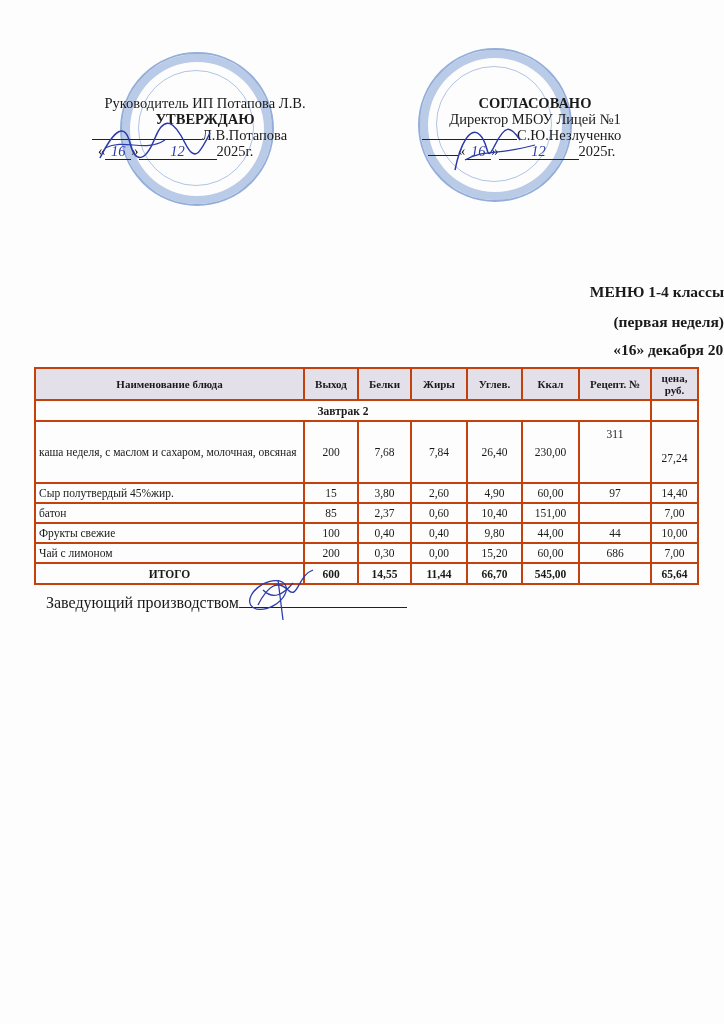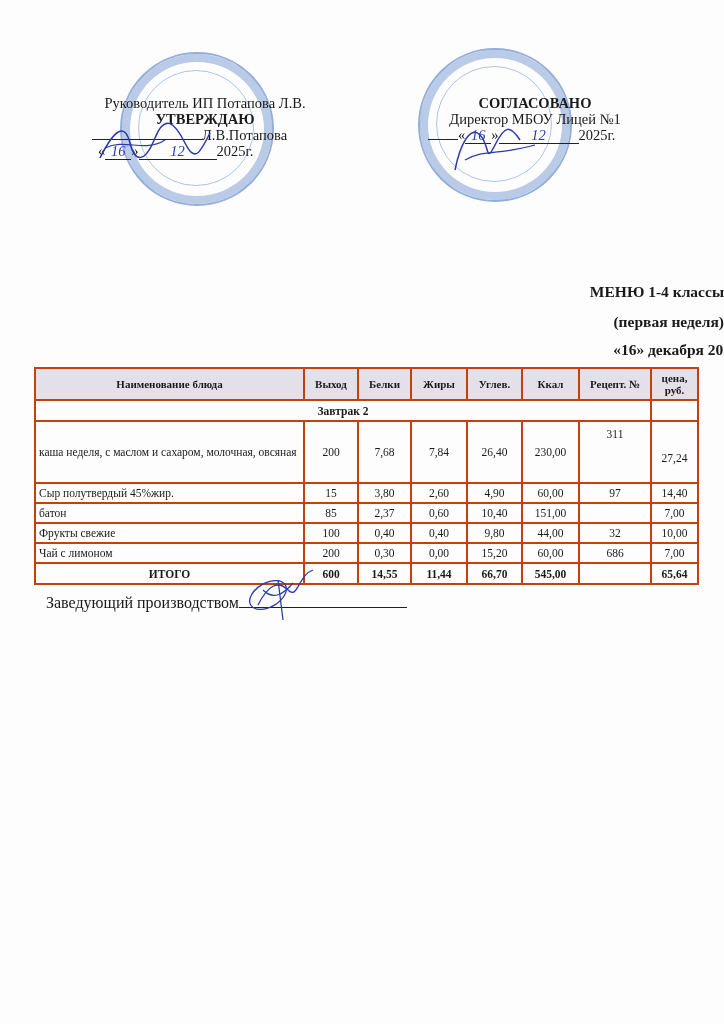--- a/index.html
+++ b/index.html
@@ -47,20 +47,23 @@
   </div>
 </div>
 <svg class="sig" style="left:95px;top:118px;" width="120" height="50" viewBox="0 0 120 50">
   <path d="M5 40 C20 10, 30 5, 35 25 S 50 45, 60 20 S 80 5, 90 25 S 105 35, 115 15" fill="none" stroke="#2b3aa8" stroke-width="1.5"></path>
   <path d="M10 30 C 30 20, 50 35, 70 22" fill="none" stroke="#2b3aa8" stroke-width="1.2"></path>
 </svg>
 
 <div class="abs approve" style="left:400px;top:95px;width:270px;">
   <div style="font-weight:bold;">СОГЛАСОВАНО</div>
   <div>Директор МБОУ Лицей №1</div>
+  <div style="text-align:left;padding-left:22px;">
+    <span class="line" style="width:95px;"></span><span>С.Ю.Незлученко</span>
+  </div>
   <div style="text-align:left;padding-left:28px;">
     <span class="line" style="width:30px;"></span><span>«</span><span class="line" style="width:26px;text-align:center;color:#2b3aa8;font-style:italic;">16</span><span>»</span><span class="line" style="width:80px;text-align:center;color:#2b3aa8;font-style:italic;">12</span><span>2025г.</span>
   </div>
 </div>
 <svg class="sig" style="left:445px;top:115px;" width="100" height="60" viewBox="0 0 100 60">
   <path d="M10 55 C 15 30, 25 10, 35 20 S 40 50, 50 30 S 65 10, 75 25" fill="none" stroke="#2b3aa8" stroke-width="1.5"></path>
   <path d="M20 45 C 35 35, 55 40, 90 30" fill="none" stroke="#2b3aa8" stroke-width="1.2"></path>
 </svg>
 
 <h1 style="top:283px;">МЕНЮ 1-4 классы</h1>
@@ -123,21 +126,21 @@
     <td></td>
     <td>7,00</td>
   </tr>
   <tr class="r">
     <td class="name">Фрукты свежие</td>
     <td>100</td>
     <td>0,40</td>
     <td>0,40</td>
     <td>9,80</td>
     <td>44,00</td>
-    <td>32</td>
+    <td>44</td>
     <td>10,00</td>
   </tr>
   <tr class="r">
     <td class="name">Чай с лимоном</td>
     <td>200</td>
     <td>0,30</td>
     <td>0,00</td>
     <td>15,20</td>
     <td>60,00</td>
     <td>686</td>

